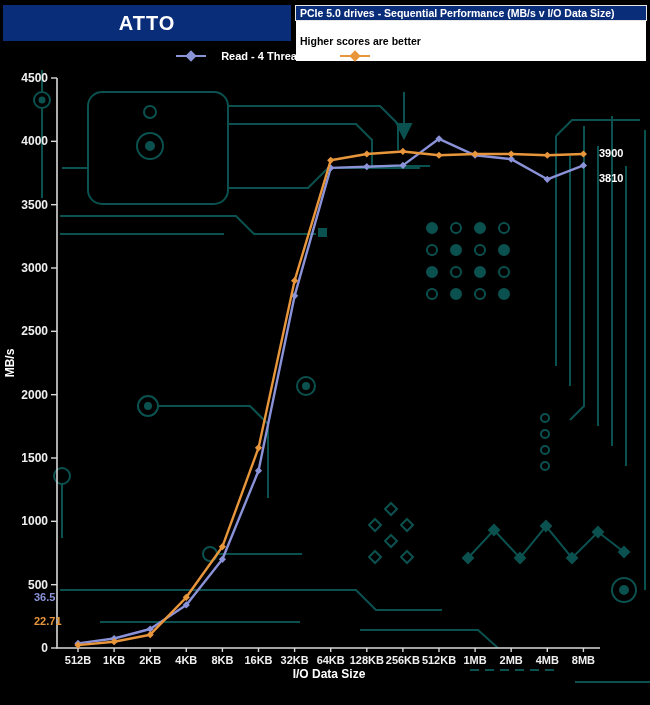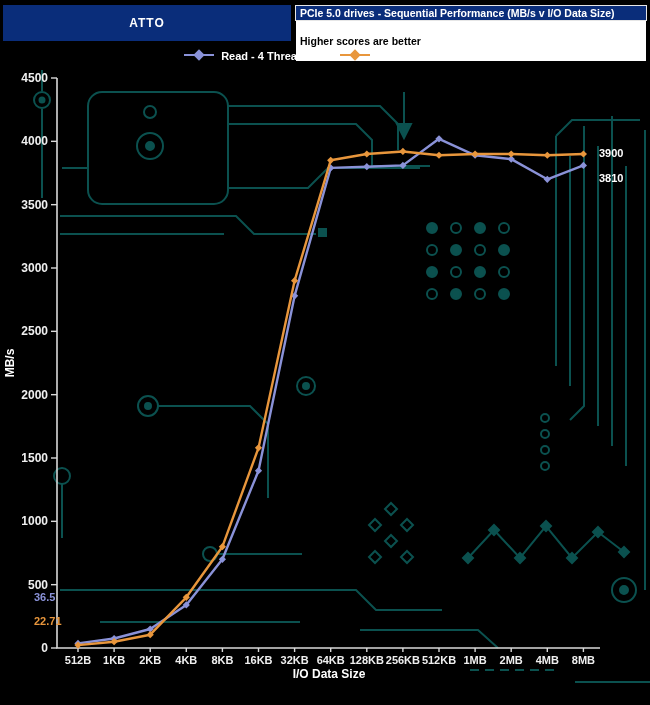--- a/index.html
+++ b/index.html
@@ -1,28 +1,28 @@
 <!DOCTYPE html>
 <html><head>
 <meta charset="utf-8">
 <style>
   *{margin:0;padding:0;box-sizing:border-box}
   body{background:#222;font-family:"Liberation Sans",sans-serif;}
   .page{position:relative;width:650px;height:705px;background:#000;overflow:hidden;}
   .header{position:absolute;top:5px;left:3px;right:3px;height:36px;display:flex;gap:4px;}
   .atto-box{width:288px;background:#0a2d7a;color:#fff;display:flex;align-items:center;justify-content:center;
-            font-size:12px;font-weight:bold;letter-spacing:1px;}
+            font-size:20px;font-weight:bold;letter-spacing:1px;}
   .title-col{flex:1;display:flex;flex-direction:column;}
   .chart-title{flex:1;background:#0a2d7a;color:#fff;font-size:10.5px;font-weight:bold;padding:1px 4px;
                border:1px solid #e6e6e6;display:flex;align-items:center;white-space:nowrap;}
   .chart-subtitle{flex:1;background:#fff;color:#000;font-size:10.5px;font-weight:bold;padding:14px 4px;
                   border:1px solid #000;border-top:none;display:flex;align-items:center;}
   .legend{position:absolute;top:44px;left:0;width:100%;height:24px;display:flex;justify-content:center;
           align-items:center;gap:30px;}
-  .legend-item{display:flex;gap:7px;}
+  .legend-item{display:flex;align-items:center;gap:15px;}
   .legend-label{color:#fff;font-size:11px;font-weight:bold;}
   .legend-marker{position:relative;width:30px;height:9px;display:inline-block;}
   .legend-line{position:absolute;left:0;right:0;top:3.5px;height:2px;}
   .legend-diamond{position:absolute;left:11px;top:0.5px;width:8px;height:8px;transform:rotate(45deg);}
   #chart-svg{position:absolute;top:70px;left:0;}
   .ytick{font:bold 12px "Liberation Sans",sans-serif;fill:#efefef;text-anchor:end;}
   .xtick{font:bold 11px "Liberation Sans",sans-serif;fill:#efefef;text-anchor:middle;}
   .ann{font:bold 11px "Liberation Sans",sans-serif;}
   .axis-title{font:bold 12px "Liberation Sans",sans-serif;fill:#fff;text-anchor:middle;}
 </style>

